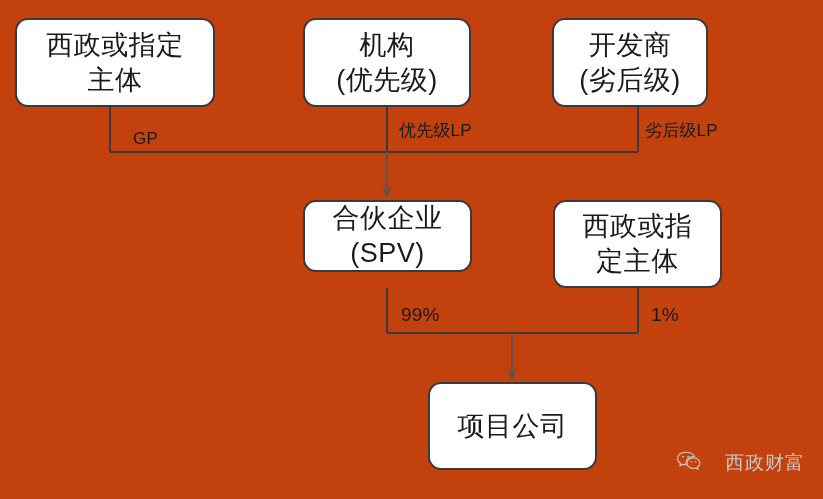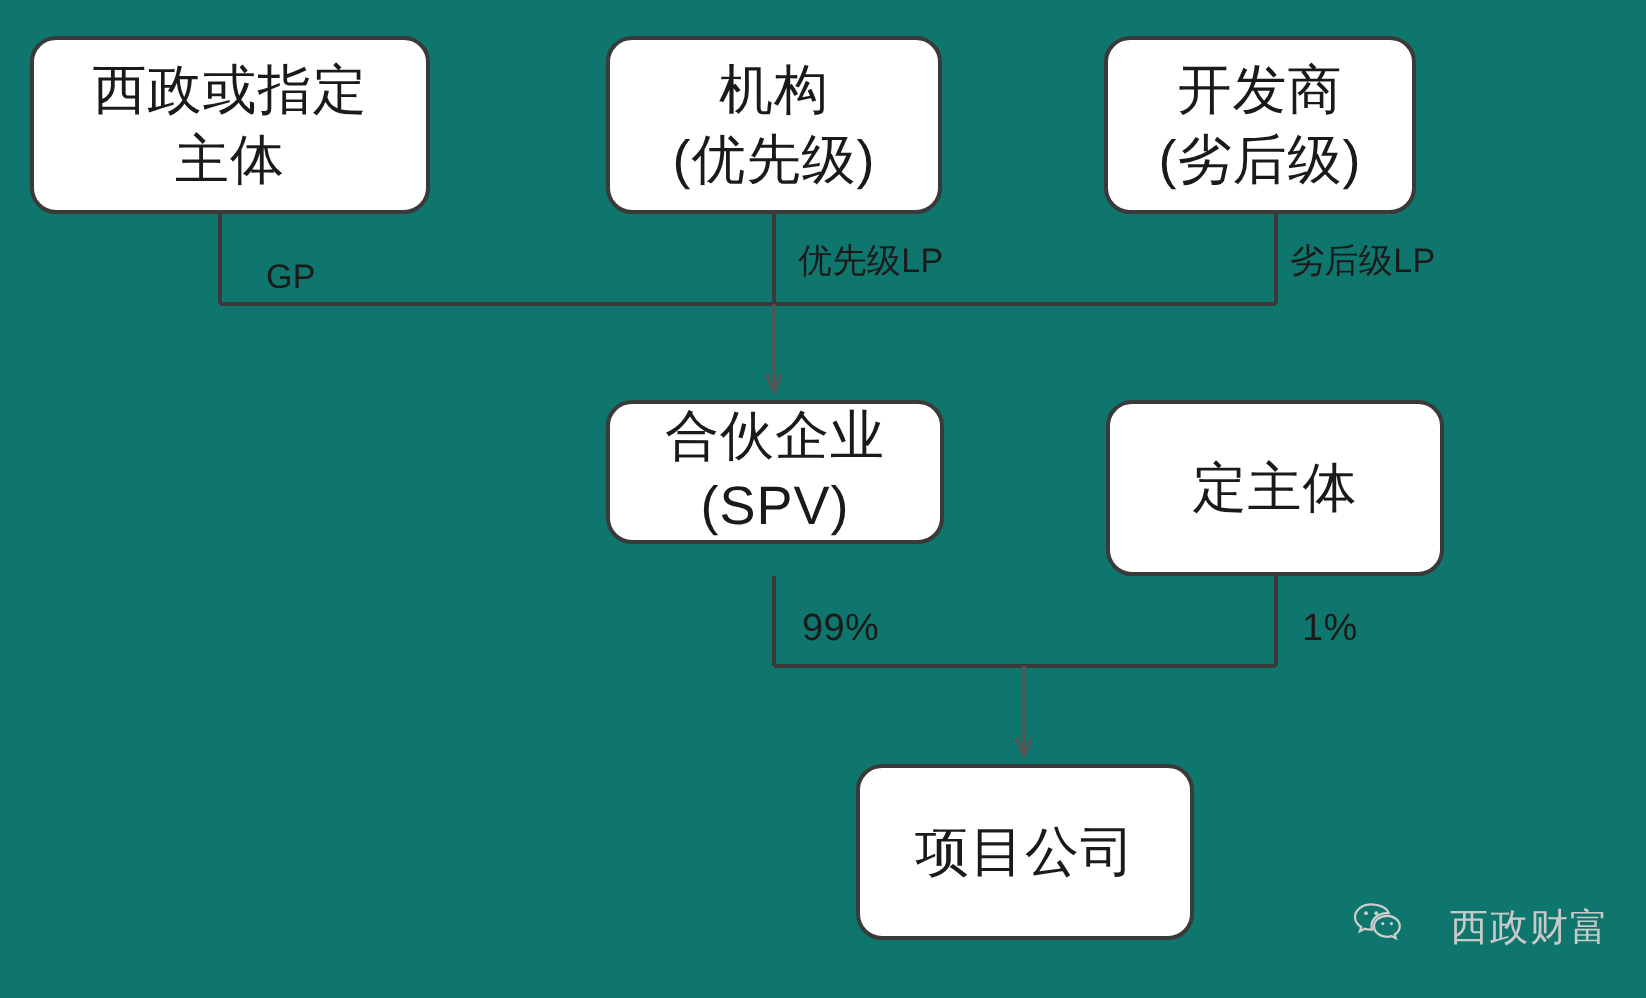--- a/index.html
+++ b/index.html
@@ -7,21 +7,21 @@
     padding: 0;
     background: #ffffff;
   }
   body {
     font-family: "Liberation Sans", "DejaVu Sans", sans-serif;
   }
   #canvas {
     position: relative;
     width: 823px;
     height: 499px;
-    background: #0f766e;
+    background: #c2410c;
     overflow: hidden;
   }
   #edges {
     position: absolute;
     left: 0;
     top: 0;
     width: 823px;
     height: 499px;
   }
   .node {
@@ -115,20 +115,21 @@
     <span class="ln">开发商</span>
     <span class="ln">(劣后级)</span>
   </div>
 
   <div class="node" style="left:303px; top:200px; width:169px; height:72px;">
     <span class="ln">合伙企业</span>
     <span class="ln">(SPV)</span>
   </div>
 
   <div class="node" style="left:553px; top:200px; width:169px; height:88px;">
+    <span class="ln">西政或指</span>
     <span class="ln">定主体</span>
   </div>
 
   <div class="node" style="left:428px; top:382px; width:169px; height:88px;">
     <span class="ln">项目公司</span>
   </div>
 
   <div class="edge-label" style="left:133px; top:120px;margin-top:10px;">GP</div>
 
   <div class="edge-label cjk" style="left:399px; top:122px;">优先级LP</div>

